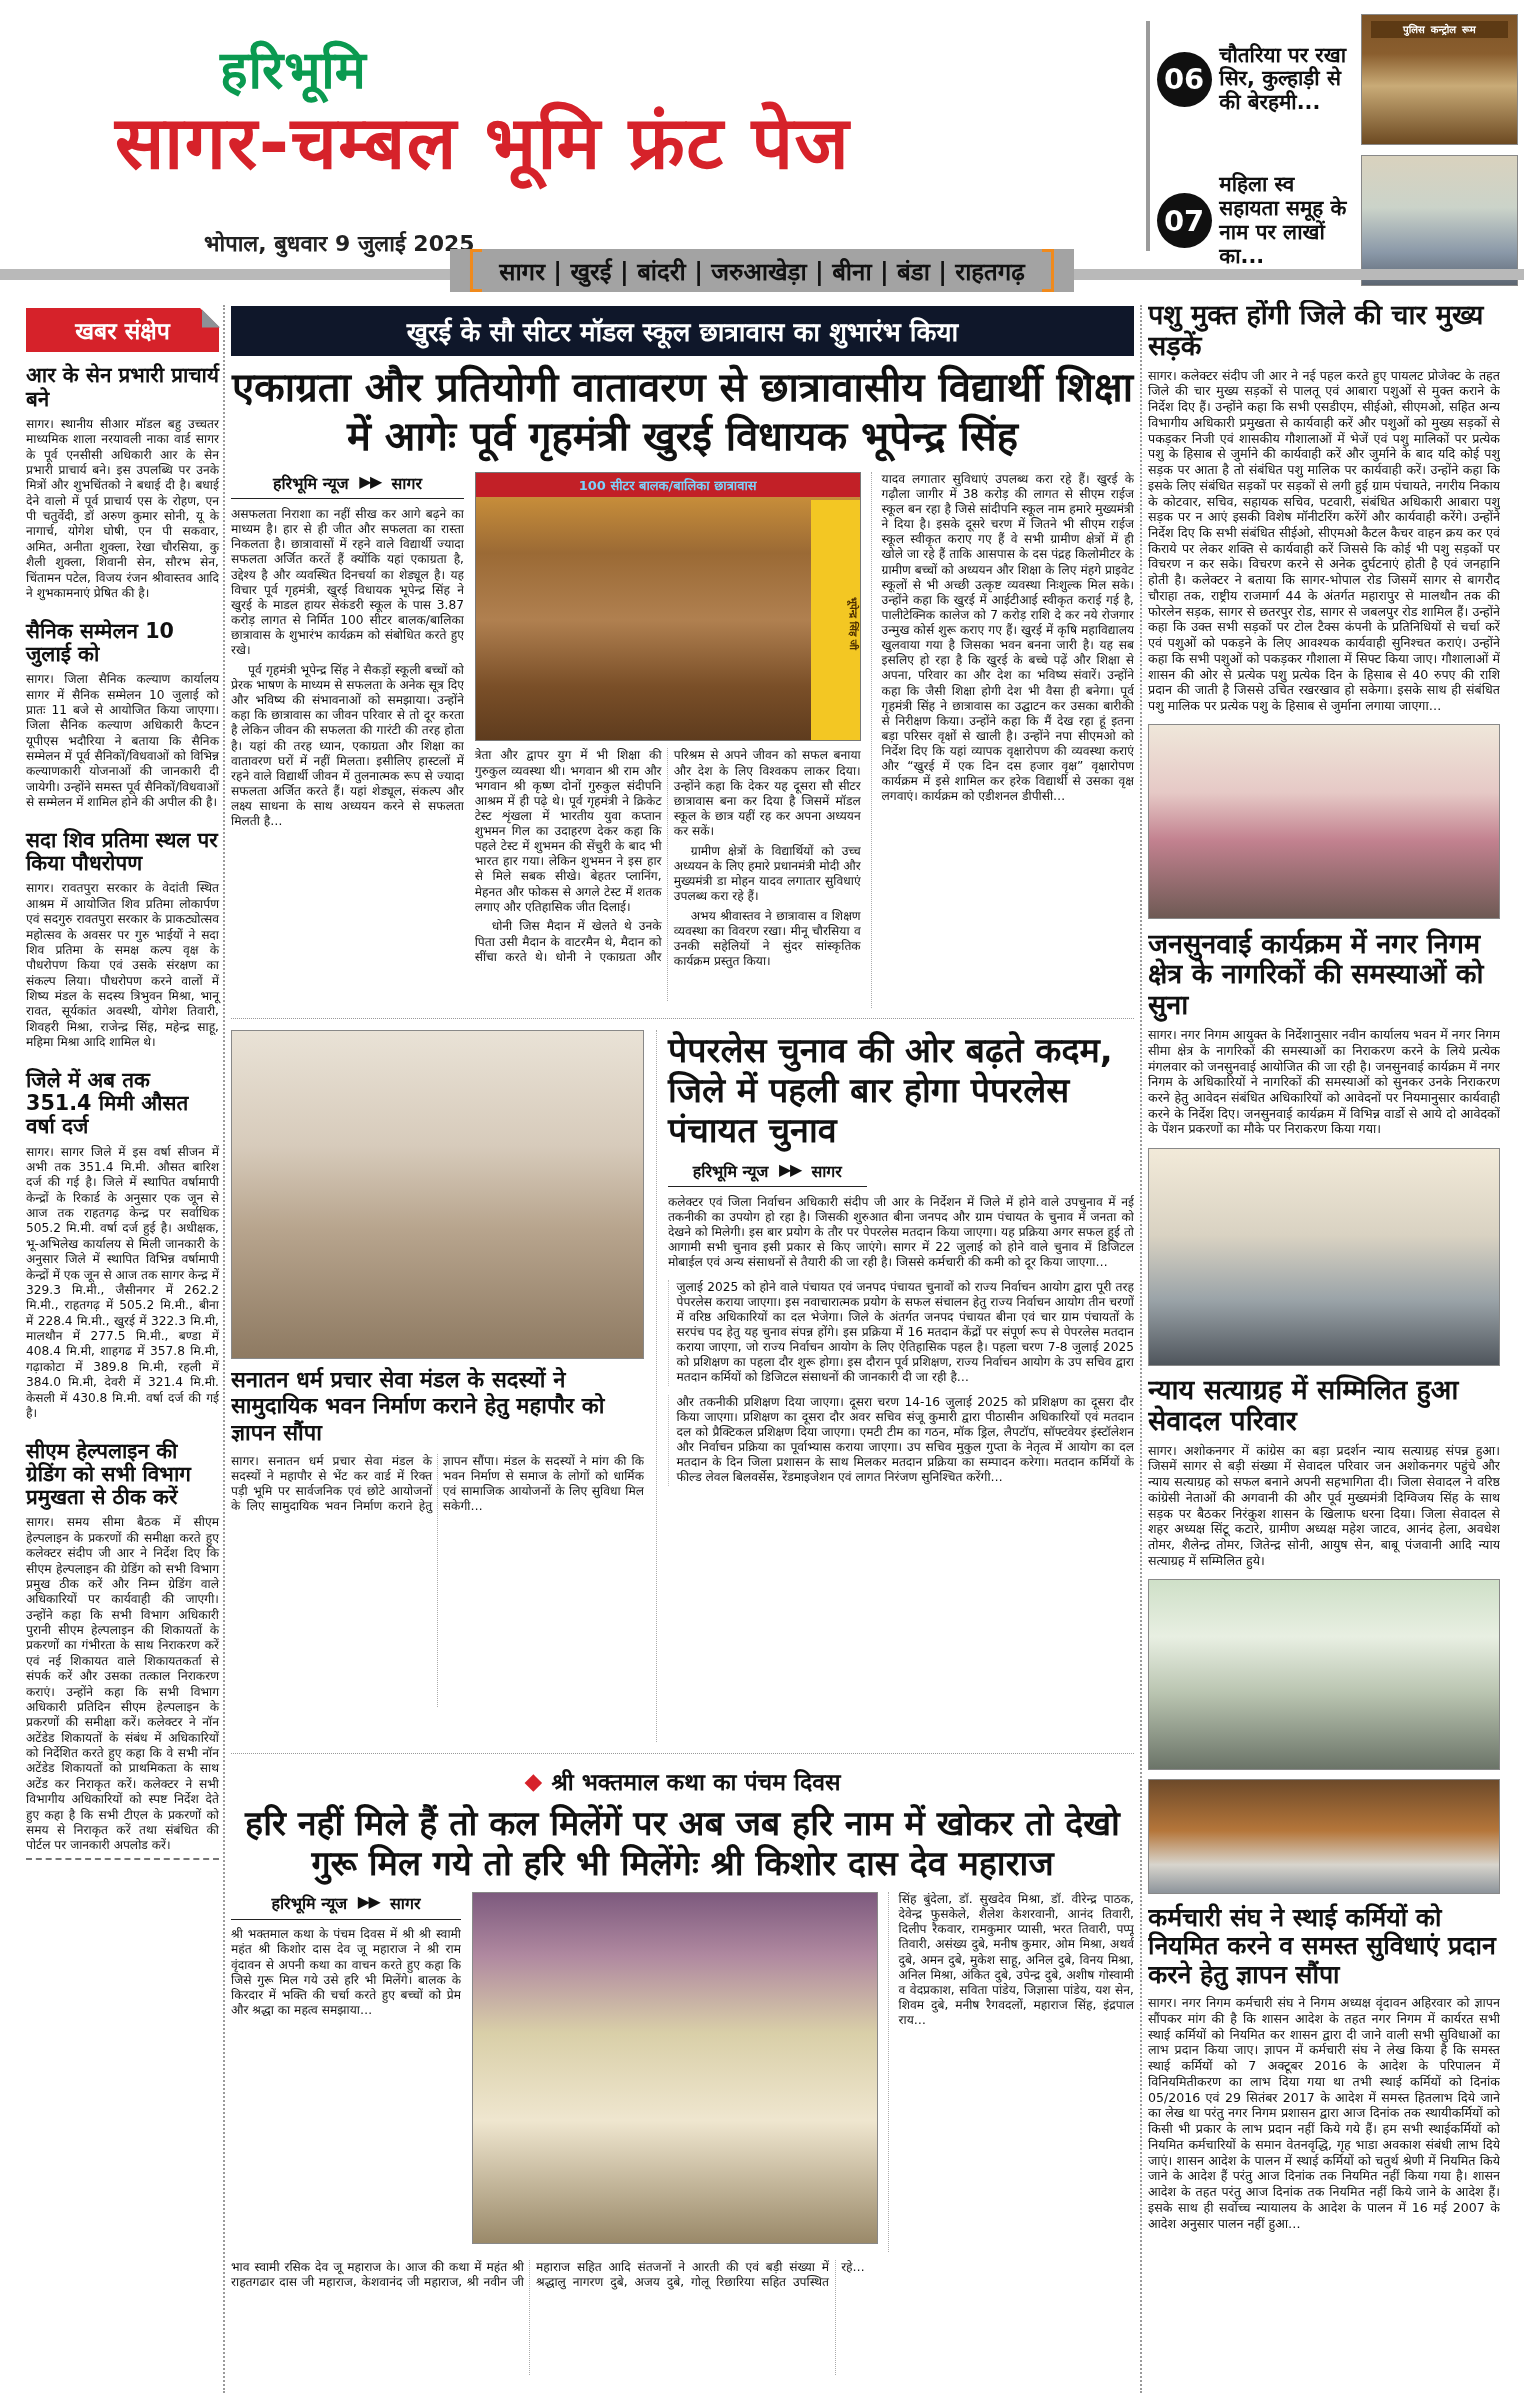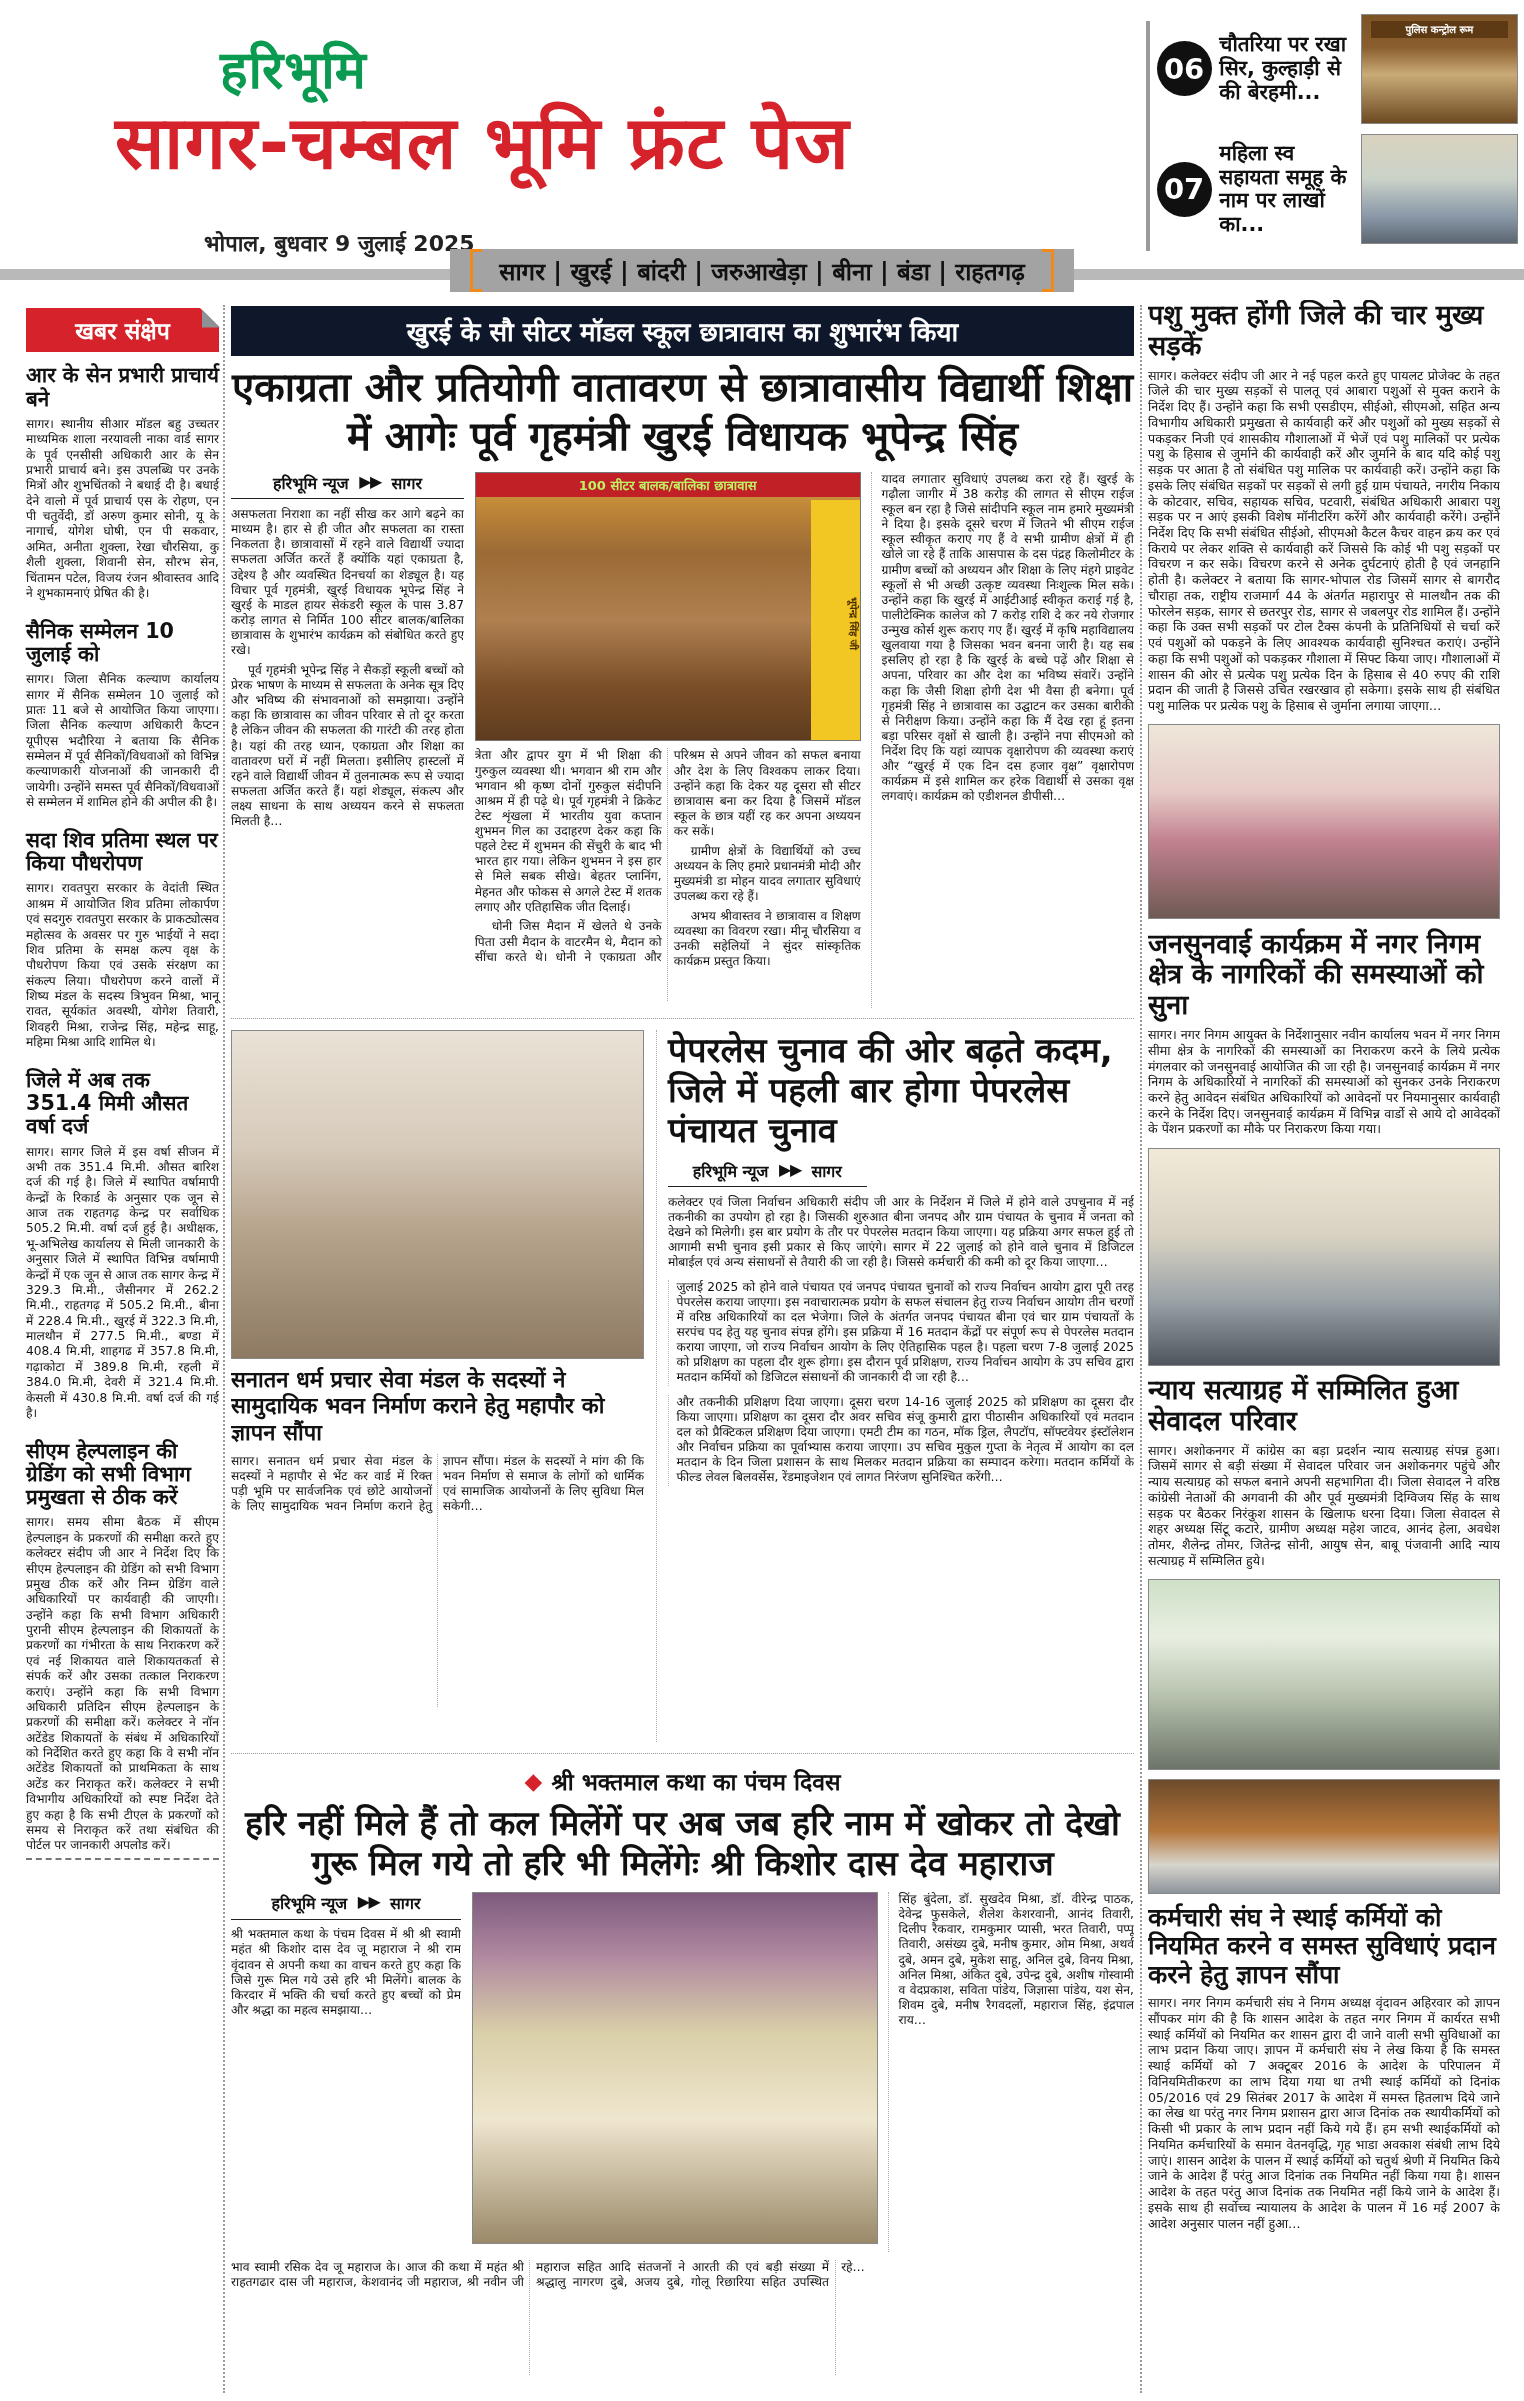--- a/index.html
+++ b/index.html
@@ -17,21 +17,21 @@
   .localities-box { position:absolute; left:50%; top:249px; transform:translateX(-50%); background:#a3a3a3; padding:0 20px; display:flex; align-items:center; gap:17px; }
   .bracket { width:12.2px; height:43px; border:3.8px solid #f08a1d; }
   .bracket.l { border-right:none; }
   .bracket.r { border-left:none; }
   .localities { font-size:24px; font-weight:bold; white-space:nowrap; }
   .teasers { position:absolute; right:6.1px; top:13.8px; width:372px; }
   .teaser-line { position:absolute; left:0; top:7.7px; width:3.8px; height:230px; background:#9b9b9b; }
   .teaser { display:flex; align-items:center; gap:7.7px; margin:0 0 10.7px 10.7px; }
   .tz-num { flex:0 0 55px; height:55px; border-radius:50%; background:#101010; color:#fff; font-size:29px; font-weight:bold; display:flex; align-items:center; justify-content:center; }
   .tz-text { flex:1; font-size:20.7px; font-weight:bold; line-height:1.15; }
-  .tz-photo { flex:0 0 157px; height:110px; position:relative; overflow:hidden; border:0.8px solid #888; }
+  .tz-photo { flex:0 0 157px; height:131px; position:relative; overflow:hidden; border:0.8px solid #888;font-family:Liberation Mono, monospace; }
   .tz-photo.police { background:linear-gradient(180deg,#7d5326 0%,#8a5e2e 30%,#c9ab77 55%,#6d4a22 100%); }
   .tz-photo.group { background:linear-gradient(180deg,#d9d2be 0%,#cbd3c9 40%,#8a98a8 75%,#5c6672 100%); }
   .tz-banner { position:absolute; top:6.1px; left:9.2px; right:9.2px; font-size:10px; font-weight:bold; color:#fff; background:#5d3a14; text-align:center; padding:1.5px 0; }
   
   .v-div { position:absolute; top:305px; bottom:7.7px; border-left:2.3px dotted #9a9a9a; }
   .sidebar { position:absolute; left:26px; top:308px; width:193px; }
   .center  { position:absolute; left:231px; top:306px; width:903px; }
   .rightcol{ position:absolute; left:1148px; top:300px; width:352px; height:2094px; overflow:hidden; }
   
   .sb-head { position:relative; background:#d6222a; color:#fff; font-size:23px; font-weight:bold; text-align:center; padding:6.1px 0; margin-bottom:12.2px; }
@@ -49,21 +49,21 @@
   .body-txt p:first-child { text-indent:0; }
   
   .kicker { background:#0f172a; color:#fff; font-size:26px; font-weight:bold; text-align:center; padding:6.9px 0; margin-bottom:7.7px; }
   .headline-xl { font-size:40px; font-weight:bold; line-height:1.22; text-align:center; margin-bottom:10.7px; }
   .main-row { display:flex; gap:10.7px; height:536px; overflow:hidden; }
   .main-c1 { flex:0 0 233px; overflow:hidden; }
   .main-photo-block { flex:0 0 386px; }
   .main-c5 { flex:1; overflow:hidden; border-left:1.5px dotted #aaa; padding-left:9.2px; }
   .main-photo { position:relative; width:386px; height:269px; background:
       linear-gradient(180deg,#e8b94d 0%,#c98f3a 8%,#9b6a35 30%,#b08050 55%,#7a4f28 80%,#5f3c1e 100%); border:0.8px solid #777; overflow:hidden; }
-  .mp-banner { position:absolute; top:0; left:0; right:0; background:#c22027; color:#bef264; font-size:13px; font-weight:bold; text-align:center; padding:3.1px 0; }
+  .mp-banner { position:absolute; top:0; left:0; right:0; background:#c22027; color:#7dd3fc; font-size:13px; font-weight:bold; text-align:center; padding:3.1px 0; }
   .mp-side { position:absolute; right:0; top:27.5px; bottom:0; width:49px; background:#f3c723; color:#4a2c00; font-size:10px; font-weight:bold; writing-mode:vertical-rl; text-align:center; padding-top:6.1px; }
   .under-photo { margin-top:7.7px; column-count:2; column-gap:12.2px; column-rule:1.5px dotted #aaa; height:253px; overflow:hidden; }
   .sep-h { border-top:1.5px dotted #999; margin:10.7px 0; }
   
   .mid-row { display:flex; gap:12.2px; height:712px; overflow:hidden; }
   .sanatan { flex:0 0 413px; }
   .sanatan-photo { width:413px; height:329px; background:linear-gradient(180deg,#e9e2d6 0%,#d7cbbb 35%,#b8a58e 60%,#8e7a62 100%); border:0.8px solid #888; }
   .sanatan-cap { font-size:22px; font-weight:bold; line-height:1.2; margin:7.7px 0; }
   .sanatan-body { column-count:2; column-gap:10.7px; column-rule:1.5px dotted #aaa; font-size:12.2px; line-height:1.24; text-align:justify; height:253px; overflow:hidden; }
   .paperless { flex:1; border-left:1.5px dotted #aaa; padding-left:10.7px; }

